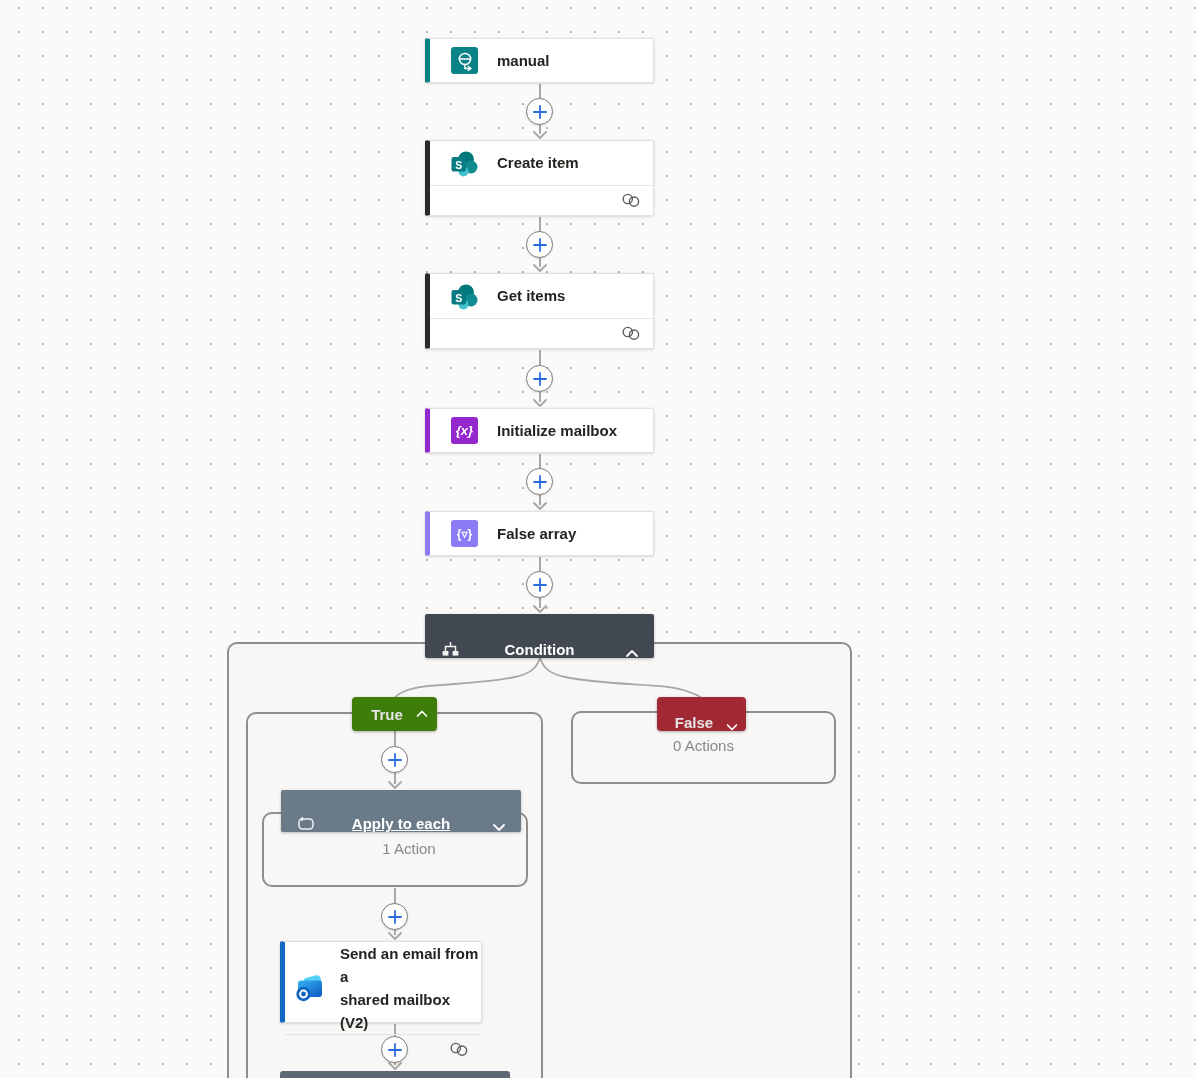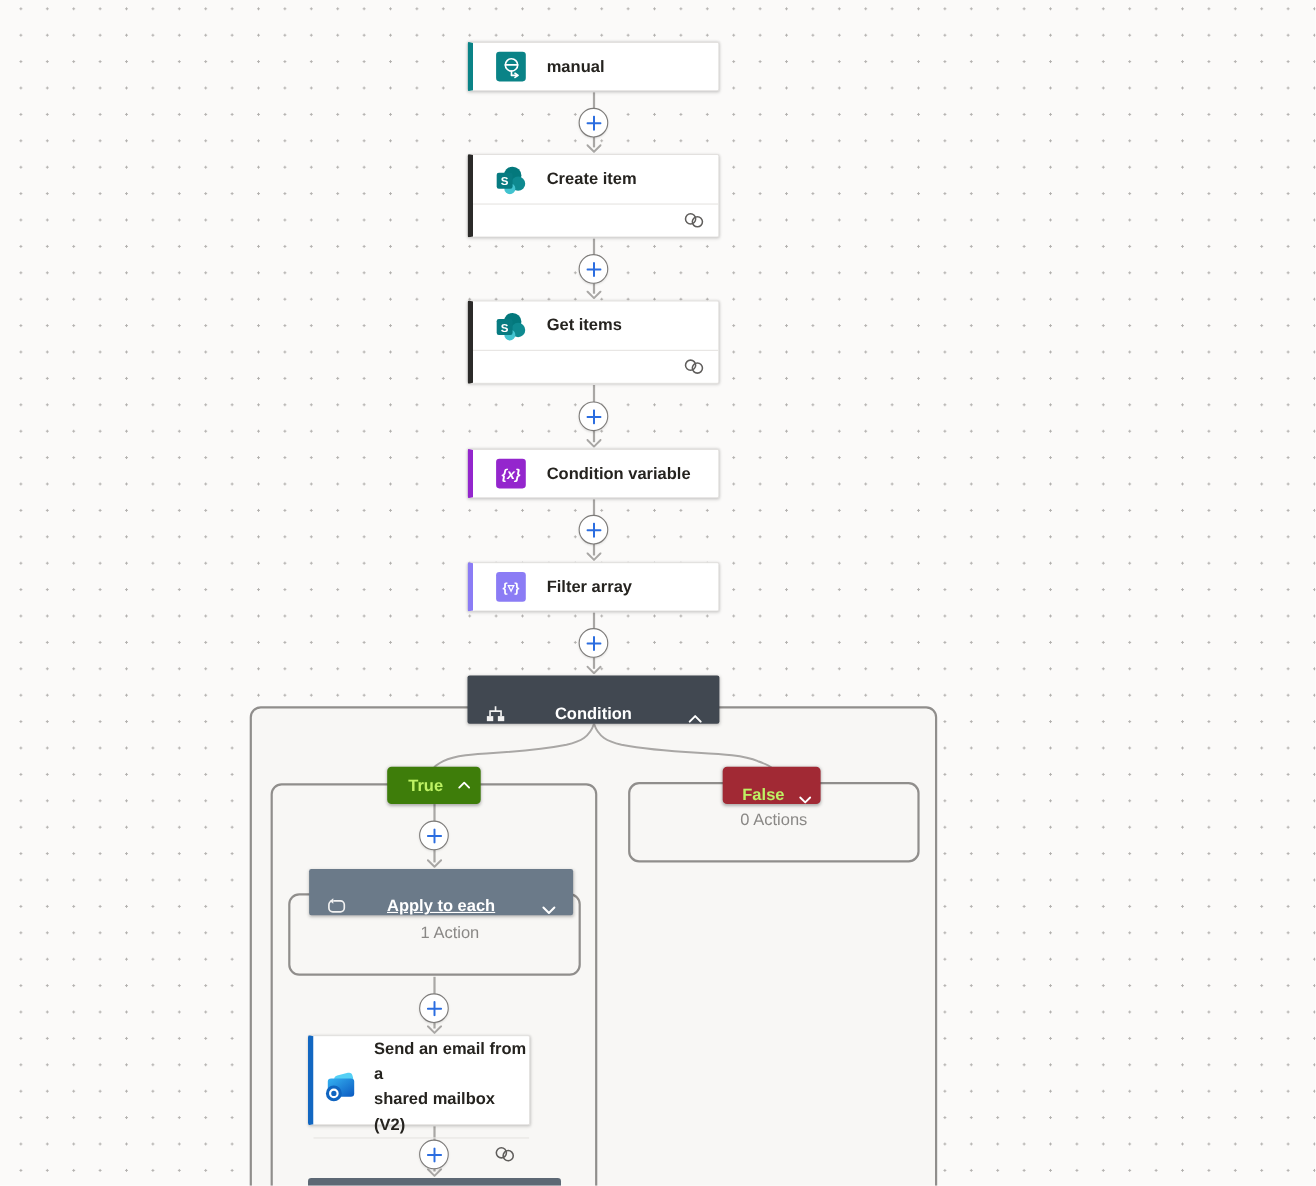--- a/index.html
+++ b/index.html
@@ -27,21 +27,21 @@
   }
   .hdr-icon{position:absolute;left:16px;display:flex;align-items:center;}
   .hdr-chevron{position:absolute;right:15px;display:flex;align-items:center;}
   
   .scope-box{position:absolute;background:#f8f7f5;border:2px solid #908e8c;border-radius:10px;box-sizing:border-box;}
   .branch-box{position:absolute;border:2px solid #908e8c;border-radius:10px;box-sizing:border-box;background:transparent;}
   .count-label{position:absolute;width:100%;text-align:center;color:#8a8886;font-size:15px;}
   
   .branch-badge{
     position:absolute;height:34px;border-radius:4px;display:flex;align-items:center;justify-content:center;
-    gap:13px;color:#bef264;font-size:15px;font-weight:700;box-shadow:0 1px 3px rgba(0,0,0,.3);cursor:pointer;box-sizing:border-box;padding-left:10px;
+    gap:13px;color:#e5e5e5;font-size:15px;font-weight:700;box-shadow:0 1px 3px rgba(0,0,0,.3);cursor:pointer;box-sizing:border-box;padding-left:10px;
   }
   
   .connector{position:absolute;width:28px;}
   .cline{position:absolute;left:13px;top:0;bottom:5px;width:2px;background:#a9a7a5;}
   .arrowhead{position:absolute;left:7px;bottom:0;}
   .plus-btn{
     position:absolute;left:0;width:27px;height:27px;border-radius:50%;background:#fff;
     border:1px solid #7d7b79;box-sizing:border-box;display:flex;align-items:center;justify-content:center;cursor:pointer;
     box-shadow:0 1px 2px rgba(0,0,0,.12);
   }
@@ -219,28 +219,28 @@
       <svg width="20" height="15" viewBox="0 0 20 15" fill="none" stroke="#5f5d5b" stroke-width="1.4">
         <circle cx="6.8" cy="6" r="4.6"></circle>
           <circle cx="13" cy="8.6" r="4.6"></circle>
       </svg>
     </div>
   </div>
 
   <div class="node-card" style="left:425px;top:408px;width:229px;height:45px;--accent:#9426cd;">
     <div class="card-row1">
       <div class="icon-sq italic" style="background:#9426cd;font-size:13px;font-weight:700;">{x}</div>
-      <div class="node-title">Condition variable</div>
+      <div class="node-title">Initialize mailbox</div>
     </div>
   </div>
 
   <div class="node-card" style="left:425px;top:511px;width:229px;height:45px;--accent:#8b7cf5;">
     <div class="card-row1">
       <div class="icon-sq" style="background:#8b7cf5;font-size:12px;font-weight:700;">{▿}</div>
-      <div class="node-title">Filter array</div>
+      <div class="node-title">False array</div>
     </div>
   </div>
 
   <div class="scope-header" style="left:425px;top:614px;width:229px;height:44px;background:#414851;">
     <span class="hdr-icon">
       <svg width="19" height="17" viewBox="0 0 19 17">
         <path d="M9.5 1 V5.5 M3.8 5.5 H15.2 M4.5 5.5 V10 M14.5 5.5 V10" stroke="#f2f2f2" stroke-width="1.5" fill="none"></path>
         <rect x="1.6" y="10" width="5.8" height="4.6" fill="#f2f2f2"></rect>
           <rect x="11.6" y="10" width="5.8" height="4.6" fill="#f2f2f2"></rect>
       </svg>

